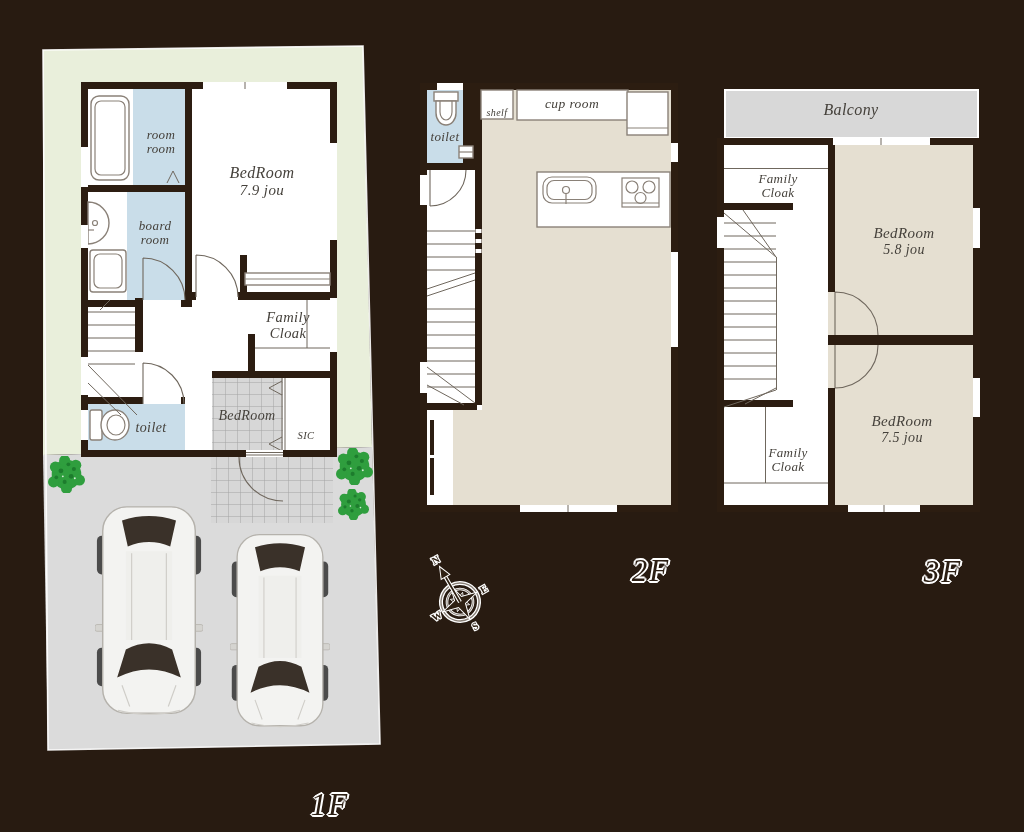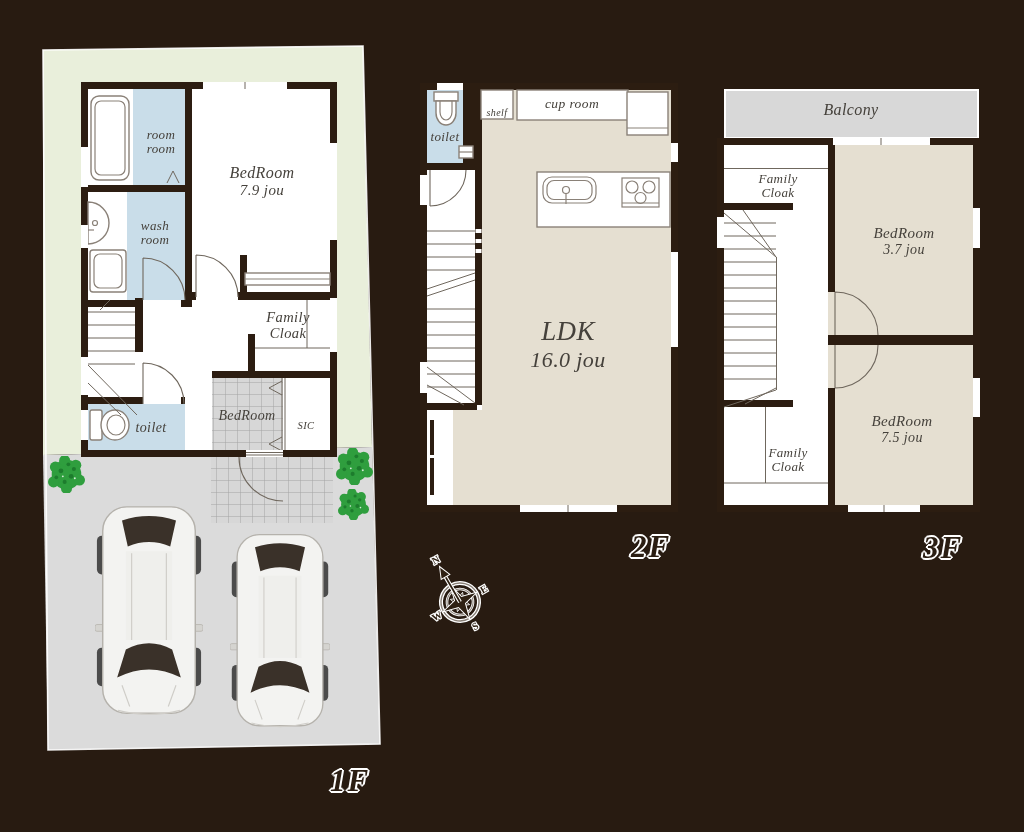--- a/index.html
+++ b/index.html
@@ -32,24 +32,24 @@
   .wheel{fill:#4b4b4b;}
   .lite{stroke:#cfcdc8;stroke-width:1.2;fill:none;}
   .treeA{fill:var(--tree);}
   .treeB{fill:var(--tree_dark);}
   .cmp{fill:#2e2013;stroke:#ffffff;}
   text.cmpt{font:bold 10px "Liberation Serif",serif;fill:#2e2013;stroke:#fff;stroke-width:2.4;
             paint-order:stroke;text-anchor:middle;}
   .lbl{position:absolute;transform:translate(-50%,-50%);font-style:italic;color:var(--text);
        text-align:center;line-height:1.1;white-space:nowrap;letter-spacing:.4px;}
   .lbl span{display:block;}
-  .floortag{position:absolute;transform:translate(-50%,-50%);font-style:italic;font-weight:bold;
+  .floortag{position:absolute;transform:translate(-50%,-50%);font-style:italic;font-weight:normal;
        font-size:31px;letter-spacing:2px;color:var(--tag_text);
        text-shadow:-2px 0 0 #fff,2px 0 0 #fff,0 -2px 0 #fff,0 2px 0 #fff,
-                   -1px -1px 0 #fff,1px -1px 0 #fff,-1px 1px 0 #fff,1px 1px 0 #fff;}
+                   -1px -1px 0 #fff,1px -1px 0 #fff,-1px 1px 0 #fff,1px 1px 0 #fff;margin-top:24px;}
 </style>
 </head>
 <body>
 
 <div class="stage">
 
 <svg width="1024" height="832" viewBox="0 0 1024 832">
   <defs>
     <pattern id="tiles" width="12" height="12" patternUnits="userSpaceOnUse">
       <rect width="12" height="12" style="fill:var(--tile)"></rect>
@@ -321,67 +321,63 @@
     <text class="cmpt" x="1" y="32">S</text>
     <text class="cmpt" x="-27" y="4">W</text>
   </g>
 </svg>
 
 <div class="lbl" style="left:161px;top:142px;font-size:13px">
   <span>room</span>
   <span>room</span>
 </div>
 <div class="lbl" style="left:155px;top:233px;font-size:13px">
-  <span>wash</span>
+  <span>board</span>
   <span>room</span>
 </div>
 <div class="lbl" style="left:262px;top:181px;font-size:16px">
   <span>BedRoom</span>
   <span style="font-size:15px">7.9 jou</span>
 </div>
 <div class="lbl" style="left:288px;top:326px;font-size:14.5px">
   <span>Family</span>
   <span>Cloak</span>
 </div>
 <div class="lbl" style="left:247px;top:416px;font-size:14px">
   <span>BedRoom</span>
 </div>
-<div class="lbl" style="left:306px;top:426px;font-size:10.5px">
+<div class="lbl" style="left:306px;top:436px;font-size:10.5px">
   <span>SIC</span>
 </div>
 <div class="lbl" style="left:151px;top:428px;font-size:14px">
   <span>toilet</span>
 </div>
-<div class="floortag" style="left:350px;top:781px">1F</div>
+<div class="floortag" style="left:330px;top:781px">1F</div>
 
 <div class="lbl" style="left:445px;top:137px;font-size:13px">
   <span>toilet</span>
 </div>
 <div class="lbl" style="left:497px;top:112px;font-size:10px">
   <span>shelf</span>
 </div>
 <div class="lbl" style="left:572px;top:104px;font-size:13.5px">
   <span>cup room</span>
-</div>
-<div class="lbl" style="left:568px;top:344px;font-size:27px;line-height:1.15">
-  <span>LDK</span>
-  <span style="font-size:22px">16.0 jou</span>
 </div>
 <div class="floortag" style="left:651px;top:547px">2F</div>
 
 <div class="lbl" style="left:851px;top:110px;font-size:16px">
   <span>Balcony</span>
 </div>
 <div class="lbl" style="left:778px;top:186px;font-size:13px">
   <span>Family</span>
   <span>Cloak</span>
 </div>
 <div class="lbl" style="left:904px;top:241px;font-size:15px">
   <span>BedRoom</span>
-  <span style="font-size:14px">3.7 jou</span>
+  <span style="font-size:14px">5.8 jou</span>
 </div>
 <div class="lbl" style="left:902px;top:429px;font-size:15px">
   <span>BedRoom</span>
   <span style="font-size:14px">7.5 jou</span>
 </div>
 <div class="lbl" style="left:788px;top:460px;font-size:13px">
   <span>Family</span>
   <span>Cloak</span>
 </div>
 <div class="floortag" style="left:943px;top:548px">3F</div>

